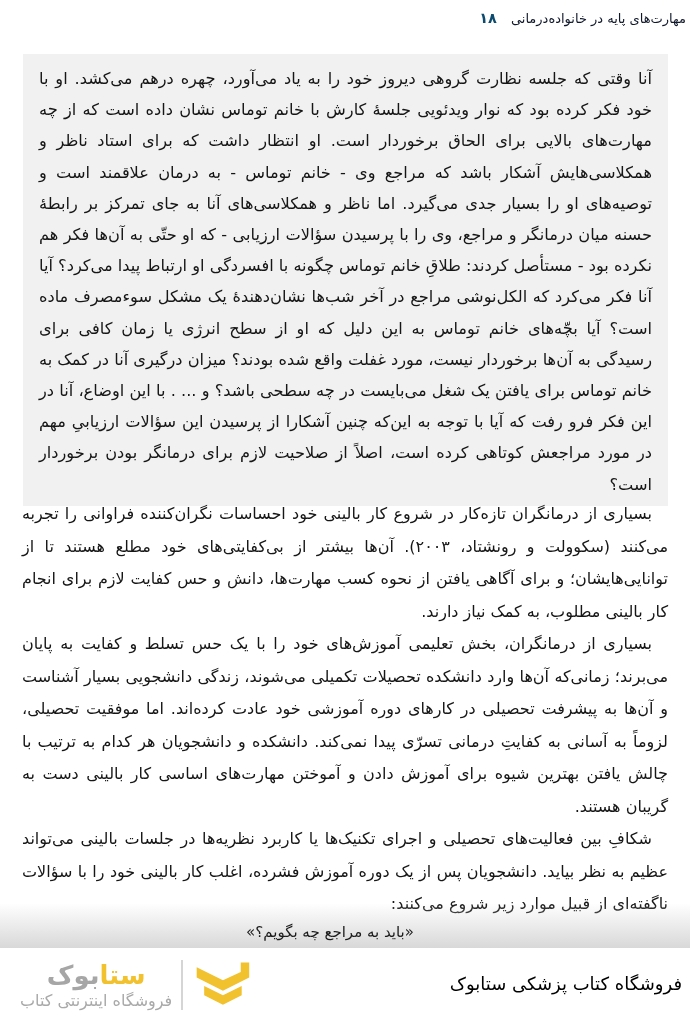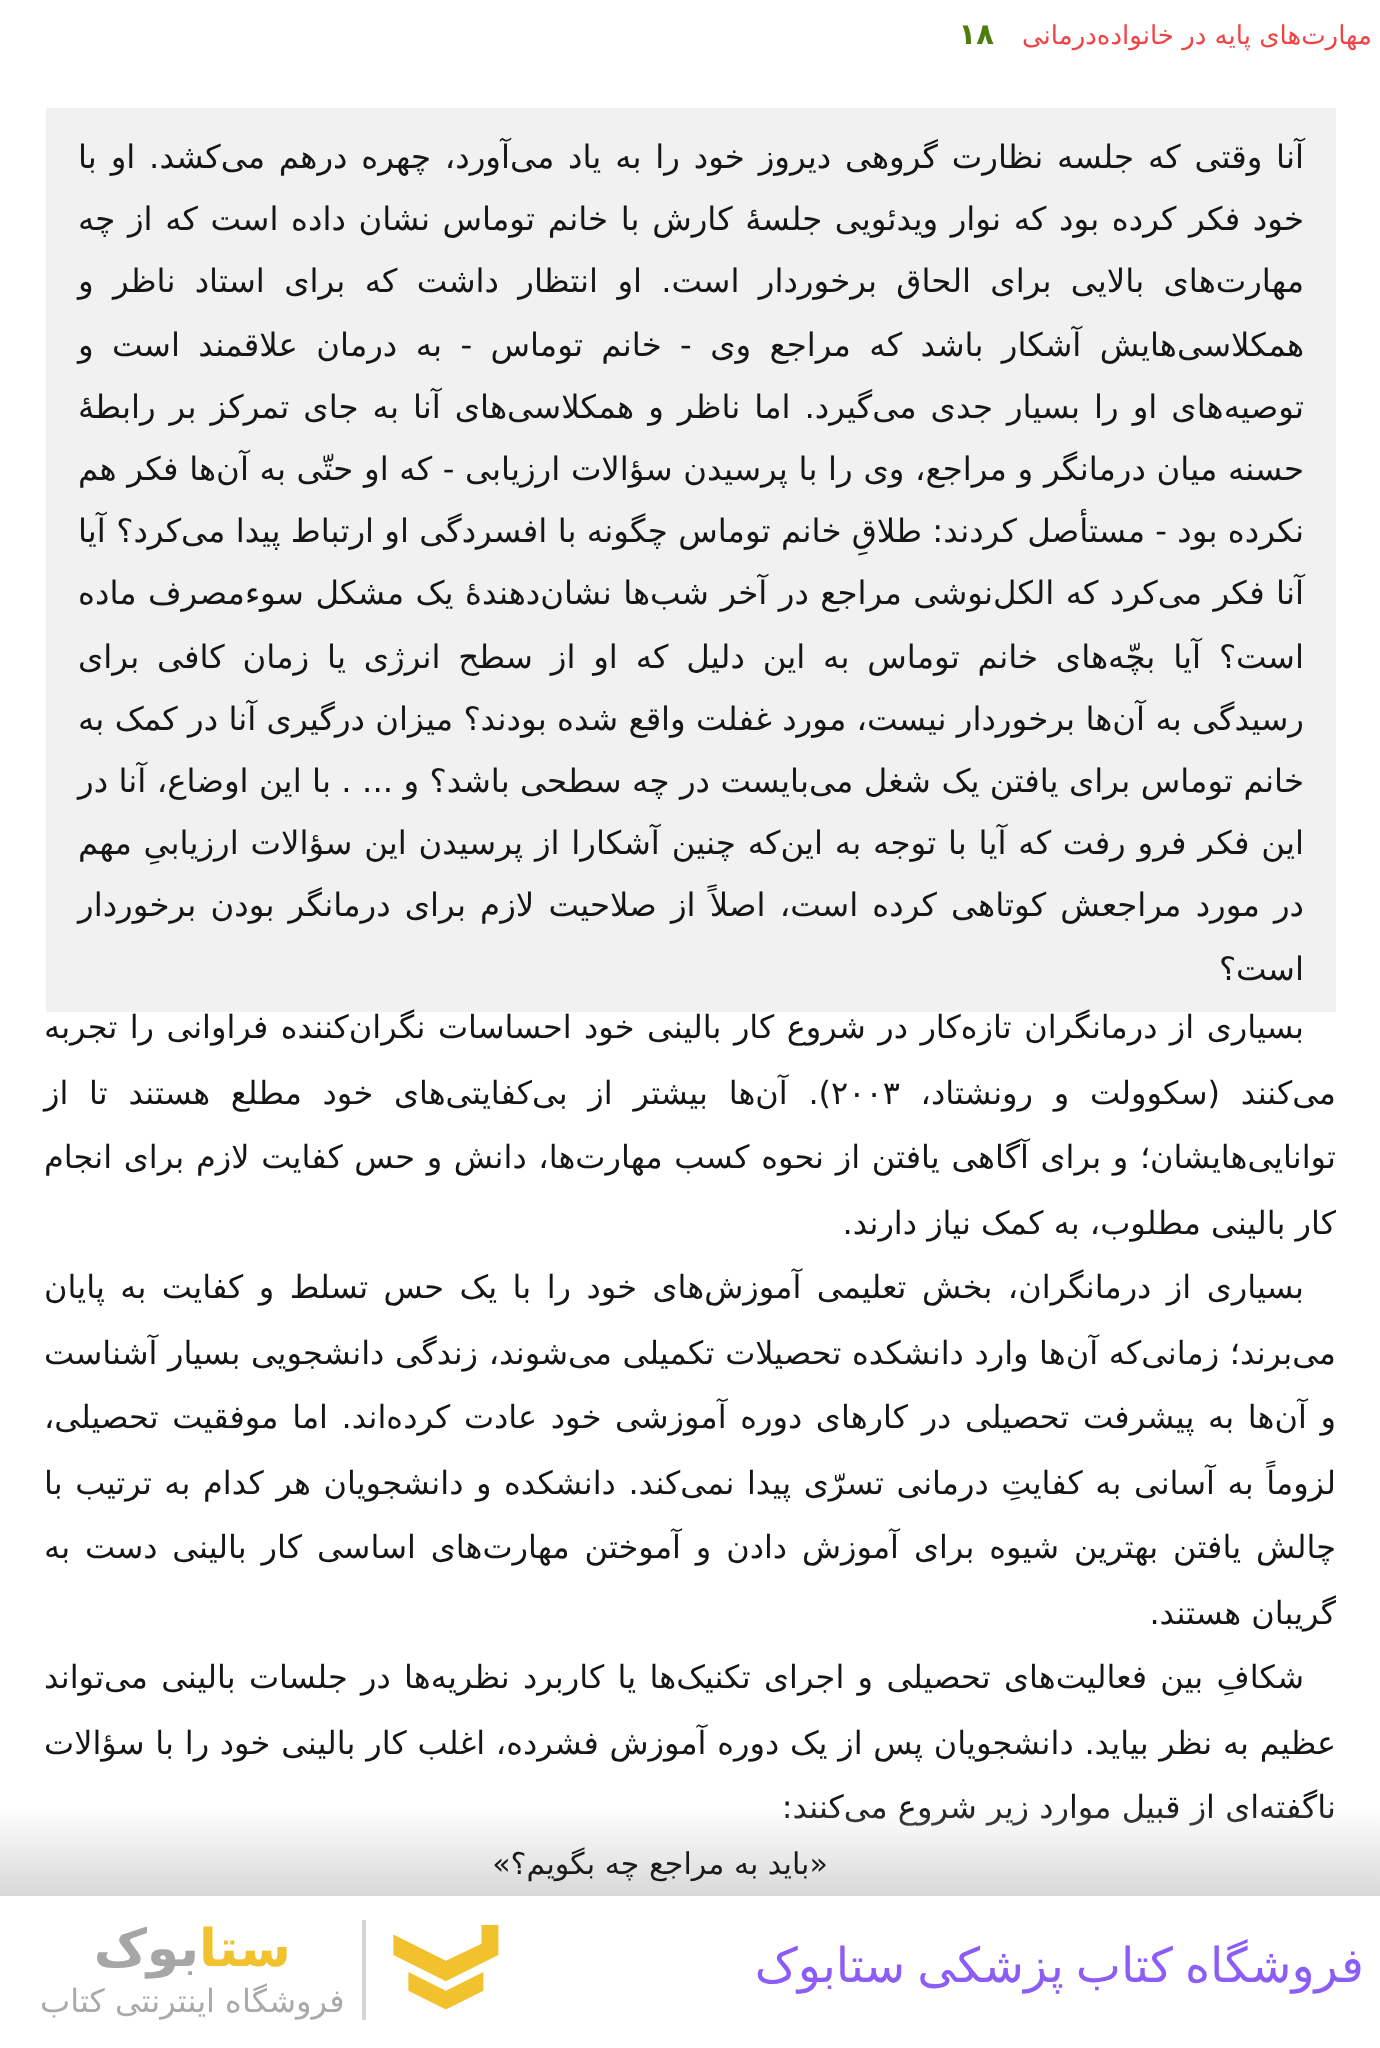--- a/index.html
+++ b/index.html
@@ -8,22 +8,22 @@
     position:relative; width:690px; height:1024px; overflow:hidden;
     background:#ffffff; direction:rtl;
     font-family:"DejaVu Sans", sans-serif; color:#1a1a1a;
   }
   
   .header {
     position:absolute; top:10px; right:4px; left:22px;
     display:flex; flex-direction:row; align-items:baseline; gap:14px;
     justify-content:flex-start;
   }
-  .running-title { font-size:13px; color:#ef4444; }
-  .page-number { font-size:14.5px; font-weight:bold; color:#4d7c0f; }
+  .running-title { font-size:13px; color:#0f172a; }
+  .page-number { font-size:14.5px; font-weight:bold; color:#0c4a6e; }
   
   .case-box {
     position:absolute; top:54px; right:22px; left:23px;
     background:#f1f1f1;
     padding:9px 16px 6px 16px;
     font-size:16.2px; line-height:31.2px;
     text-align:justify; text-justify:inter-word;
     color:#161616;
   }
   
@@ -43,21 +43,21 @@
   .quote-line { font-size:15px; color:#1a1a1a; line-height:22px; }
   
   .footer {
     position:absolute; top:948px; left:0; right:0; bottom:0;
     background:#ffffff;
     display:flex; flex-direction:row; align-items:center;
     justify-content:space-between;
     padding:4px 8px 6px 20px;
   }
   .footer-right { text-align:right; }
-  .store-title { font-size:24px; color:#8b5cf6; margin-bottom:4px;font-family:Liberation Serif, serif; }
+  .store-title { font-size:18px; color:#000000; margin-bottom:4px; }
   .site-url {
     direction:ltr; font-family:"DejaVu Sans", sans-serif;
     font-weight:bold; font-size:20px; letter-spacing:5px;
     color:#111; white-space:nowrap;
   }
   .site-url .accent { color:#f2c12e; }
   
   .logo { direction:ltr; display:flex; flex-direction:row; align-items:center; gap:9px; }
   .logo-textcol { text-align:center; }
   .wordmark { font-size:26px; font-weight:bold; line-height:28px; direction:rtl; }

